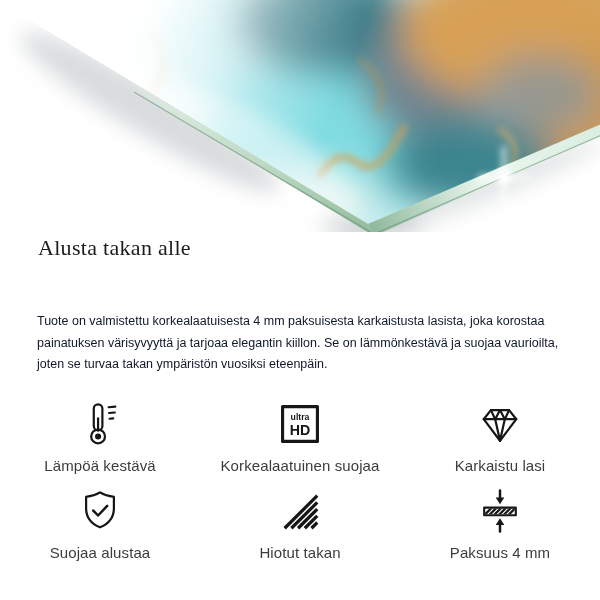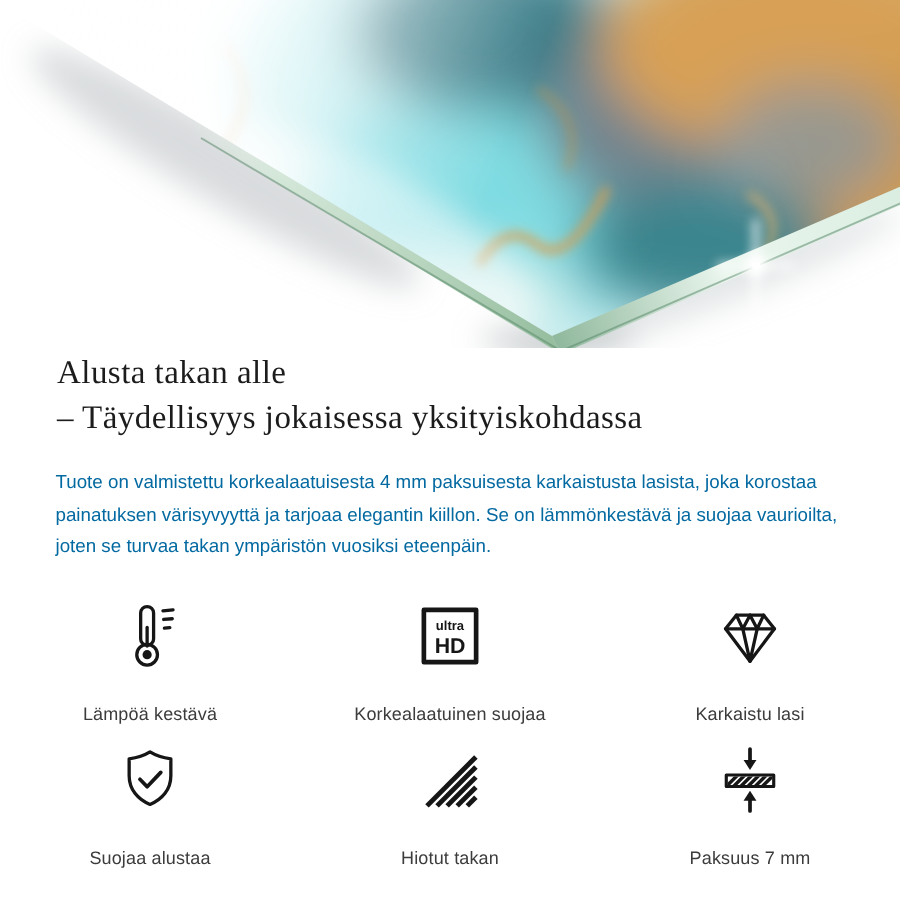--- a/index.html
+++ b/index.html
@@ -4,26 +4,26 @@
 <style>
   html,body{margin:0;padding:0;background:#ffffff;}
   .page{position:relative;width:600px;height:600px;background:#ffffff;overflow:hidden;
         font-family:"Liberation Sans",sans-serif;}
   .hero{position:absolute;top:0;left:0;width:600px;height:232px;}
   .page-title{position:absolute;left:38px;top:233px;margin:0;
               font-family:"Liberation Serif",serif;font-weight:400;
               font-size:22px;line-height:30px;color:#1c1c1c;letter-spacing:0.3px;}
   .page-title .hl{display:block;}
   .desc{position:absolute;left:37px;top:311px;width:532px;margin:0;
-        font-size:12.5px;line-height:21.5px;color:#0369a1;}
+        font-size:12.5px;line-height:21.5px;color:#0f172a;}
   .features{position:absolute;left:0;top:400px;width:600px;
             display:grid;grid-template-columns:repeat(3,200px);row-gap:13px;}
   .cell{display:flex;flex-direction:column;align-items:center;}
   .icon-box{height:48px;display:flex;align-items:center;justify-content:flex-start;}
-  .feat-label{margin-top:21px;font-size:12px;color:#3c3c3c;letter-spacing:0.1px;}
+  .feat-label{margin-top:9px;font-size:15px;color:#3c3c3c;letter-spacing:0.1px;}
   .fsvg{stroke:#161616;fill:none;stroke-width:2.3;stroke-linecap:round;stroke-linejoin:round;}
   .badge-text{font-family:"Liberation Sans",sans-serif;fill:#161616;stroke:none;font-weight:bold;}
 </style>
 </head>
 <body>
 
 <div class="page">
 
   <div class="hero">
     <svg width="600" height="232" viewBox="0 0 600 232">
@@ -100,21 +100,20 @@
           <rect x="478" y="175.4" width="52" height="3.4" fill="#ffffff"></rect>
         </g>
         <circle cx="504" cy="177" r="7" fill="#ffffff" filter="url(#blurS)"></circle>
         <circle cx="504" cy="177" r="2.6" fill="#ffffff"></circle>
       </g>
     </svg>
   </div>
 
   <h1 class="page-title">
     <span class="hl">Alusta takan alle</span>
-    <span class="hl">– Täydellisyys jokaisessa yksityiskohdassa</span>
   </h1>
 
   <p class="desc">Tuote on valmistettu korkealaatuisesta 4 mm paksuisesta karkaistusta lasista, joka korostaa painatuksen värisyvyyttä ja tarjoaa elegantin kiillon. Se on lämmönkestävä ja suojaa vaurioilta, joten se turvaa takan ympäristön vuosiksi eteenpäin.</p>
 
   <div class="features">
 
     <div class="cell">
       <div class="icon-box">
         <svg class="fsvg" width="46" height="46" viewBox="0 0 48 48">
           <rect x="17.5" y="3.5" width="9" height="27" rx="4.5"></rect>
@@ -195,17 +194,17 @@
             <line x1="22" y1="29" x2="31" y2="20"></line>
             <line x1="27" y1="29" x2="36" y2="20"></line>
             <line x1="32" y1="29" x2="41" y2="20"></line>
           </g>
           <line x1="24" y1="2.5" x2="24" y2="10.5" stroke-width="2.6"></line>
           <polygon points="19.5,10 28.5,10 24,17" fill="#161616" stroke="none"></polygon>
           <line x1="24" y1="45.5" x2="24" y2="37.5" stroke-width="2.6"></line>
           <polygon points="19.5,38.5 28.5,38.5 24,31.5" fill="#161616" stroke="none"></polygon>
         </svg>
       </div>
-      <div class="feat-label">Paksuus 7 mm</div>
+      <div class="feat-label">Paksuus 4 mm</div>
     </div>
 
   </div>
 </div>
 
 </body></html>

